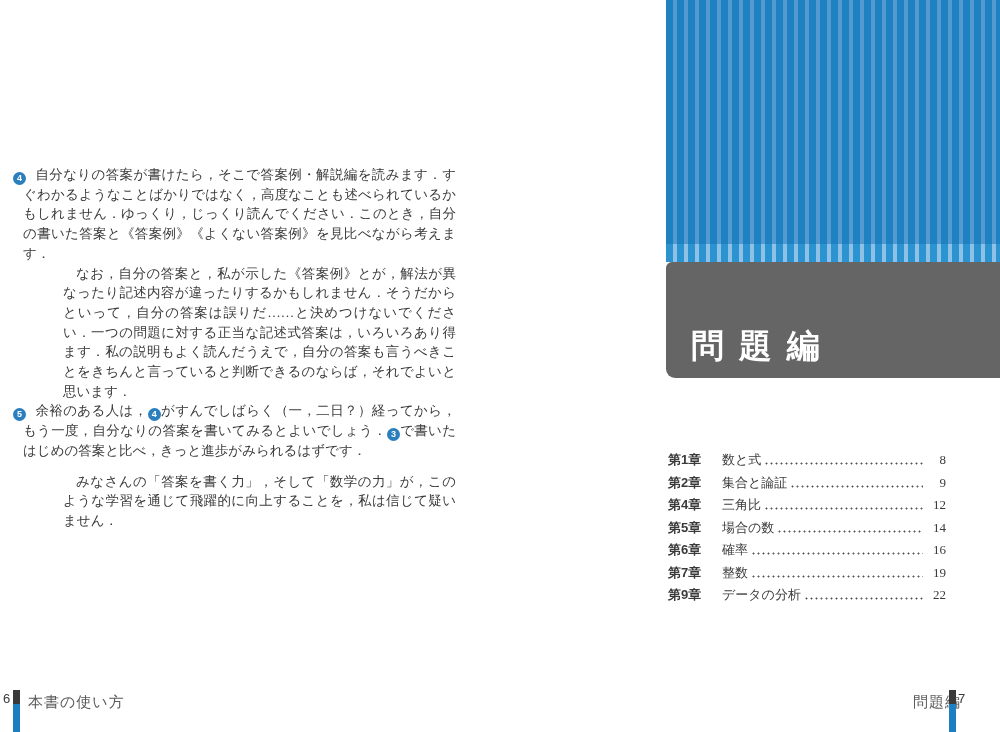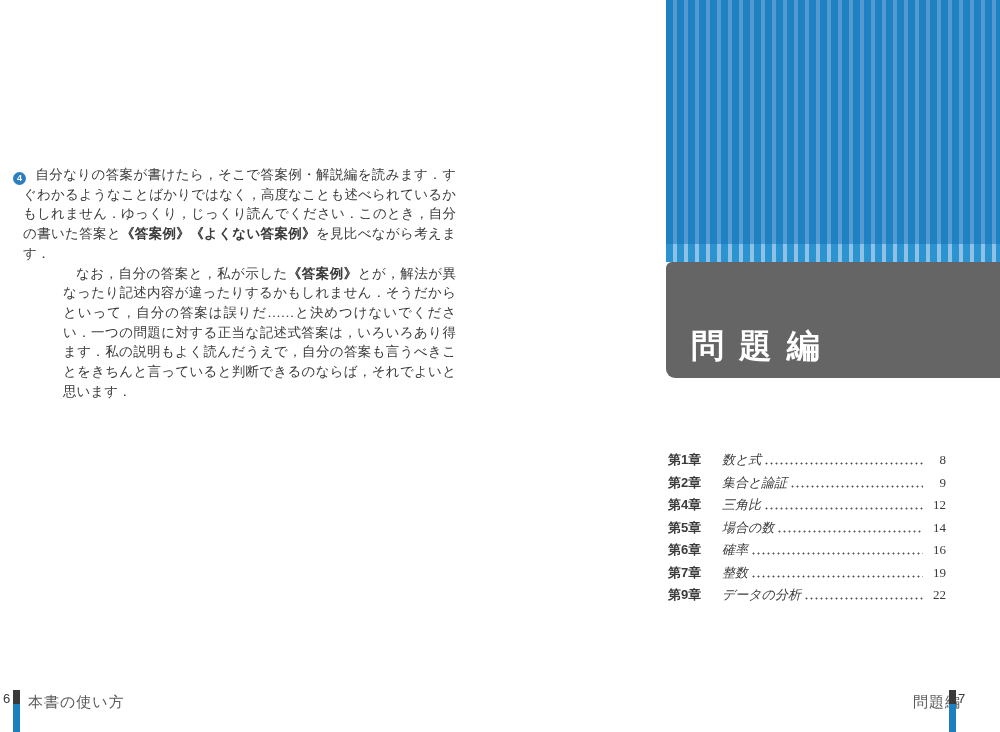--- a/index.html
+++ b/index.html
@@ -28,21 +28,21 @@
     line-height: 19.7px;
     color: #3a3a3a;
     text-align: justify;
   }
   .para { margin: 0; }
   .para.numbered { text-indent: -10px; }
   .para.plain { text-indent: 13px; margin-left: 40px; }
   .para.spaced { margin-top: 11px; }
   .bold-seg {
     font-family: "Liberation Sans", "DejaVu Sans", sans-serif;
-    font-weight: bold;
+    font-weight: normal;
   }
   .circ {
     display: inline-block;
     width: 13px;
     height: 13px;
     border-radius: 50%;
     background: var(--accent-blue, #2b7fbe);
     color: #ffffff;
     font-family: "Liberation Sans", "DejaVu Sans", sans-serif;
     font-size: 9px;
@@ -112,21 +112,20 @@
   }
   .toc-chapter {
     width: 47px;
     font-family: "Liberation Sans", "DejaVu Sans", sans-serif;
     font-weight: bold;
     flex-shrink: 0;
   }
   .toc-title {
     margin-left: 7px;
     flex-shrink: 0;
-    font-style: italic;
   }
   .toc-leader {
     flex: 1;
     height: 3px;
     margin: 0 3px;
     align-self: center;
     margin-top: 7px;
     background-image: radial-gradient(circle, #555 0.9px, transparent 1.1px);
     background-size: 5px 3px;
     background-repeat: repeat-x;
@@ -176,20 +175,22 @@
   .bar-right { left: 949px; }
 </style>
 </head>
 <body>
 
 <div id="page">
 
   <div class="left-body" id="left-body">
       <div class="para numbered"><span class="circ lead">4</span>自分なりの答案が書けたら，そこで答案例・解説編を読みます．すぐわかるようなことばかりではなく，高度なことも述べられているかもしれません．ゆっくり，じっくり読んでください．このとき，自分の書いた答案と<span class="bold-seg">《答案例》《よくない答案例》</span>を見比べながら考えます．</div>
       <div class="para plain">なお，自分の答案と，私が示した<span class="bold-seg">《答案例》</span>とが，解法が異なったり記述内容が違ったりするかもしれません．そうだからといって，自分の答案は誤りだ……と決めつけないでください．一つの問題に対する正当な記述式答案は，いろいろあり得ます．私の説明もよく読んだうえで，自分の答案も言うべきことをきちんと言っていると判断できるのならば，それでよいと思います．</div>
+      <div class="para numbered"><span class="circ lead">5</span>余裕のある人は，<span class="circ">4</span>がすんでしばらく（一，二日？）経ってから，もう一度，自分なりの答案を書いてみるとよいでしょう．<span class="circ">3</span>で書いたはじめの答案と比べ，きっと進歩がみられるはずです．</div>
+      <div class="para plain spaced">みなさんの「答案を書く力」，そして「数学の力」が，このような学習を通じて飛躍的に向上することを，私は信じて疑いません．</div>
     </div>
 
   <div class="footer-num left-num">6</div>
   <div class="bar-dark bar-left"></div>
   <div class="bar-blue bar-left"></div>
   <div class="footer-label left-label">本書の使い方</div>
 
   <div class="stripes">
     <div class="stripes-bottom"></div>
   </div>

